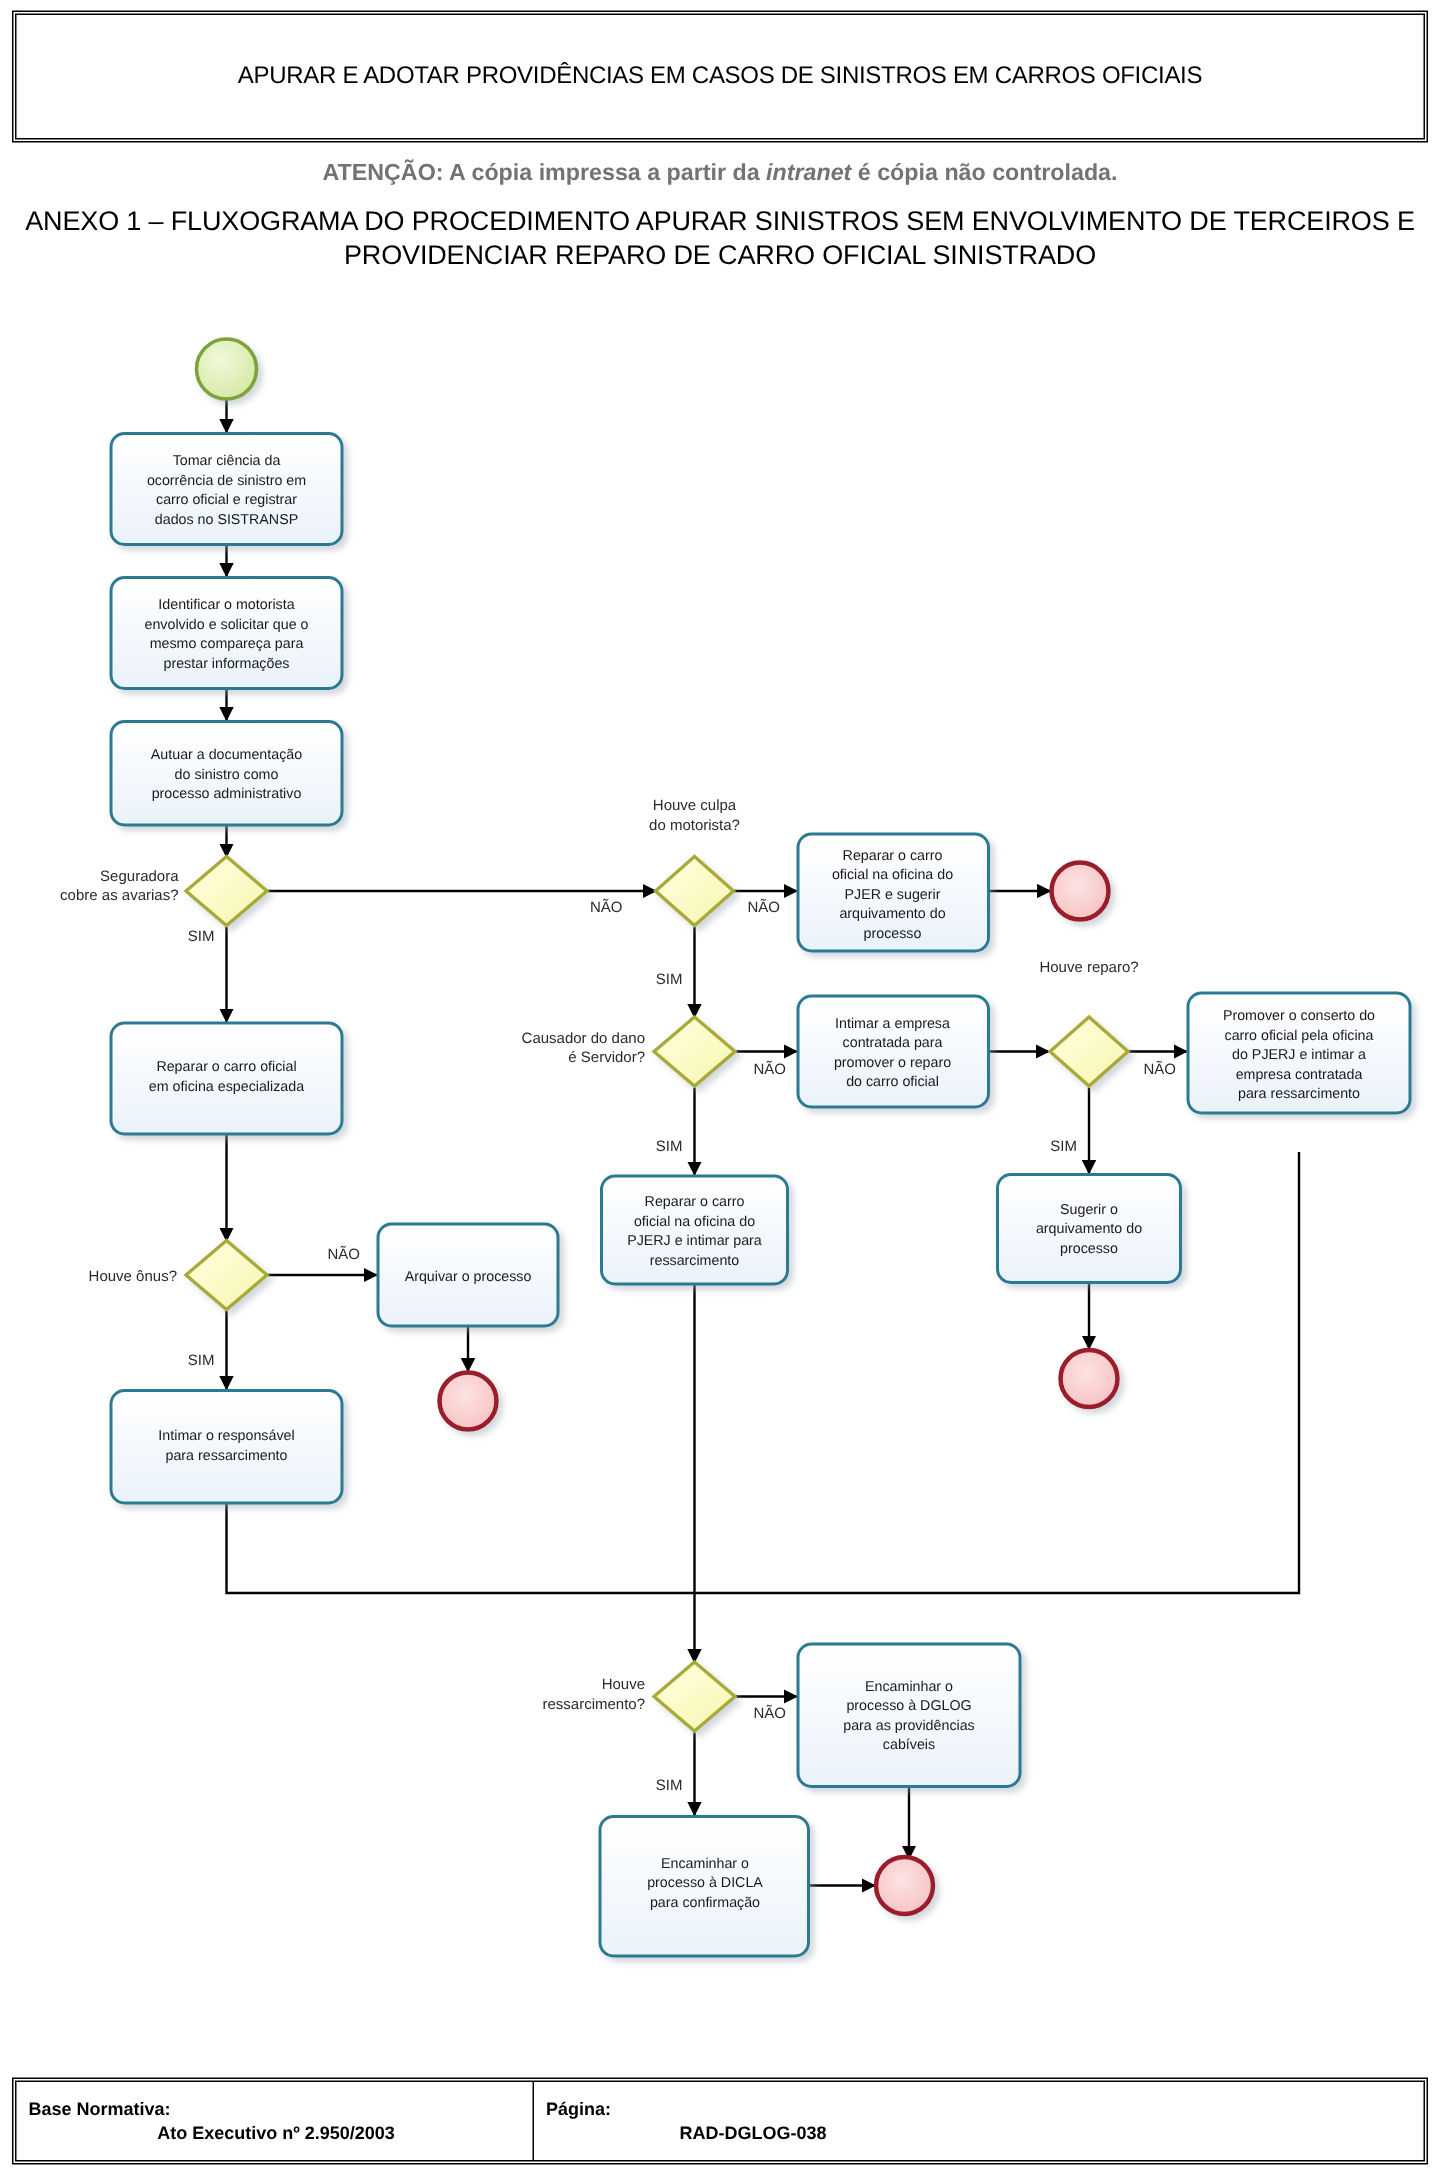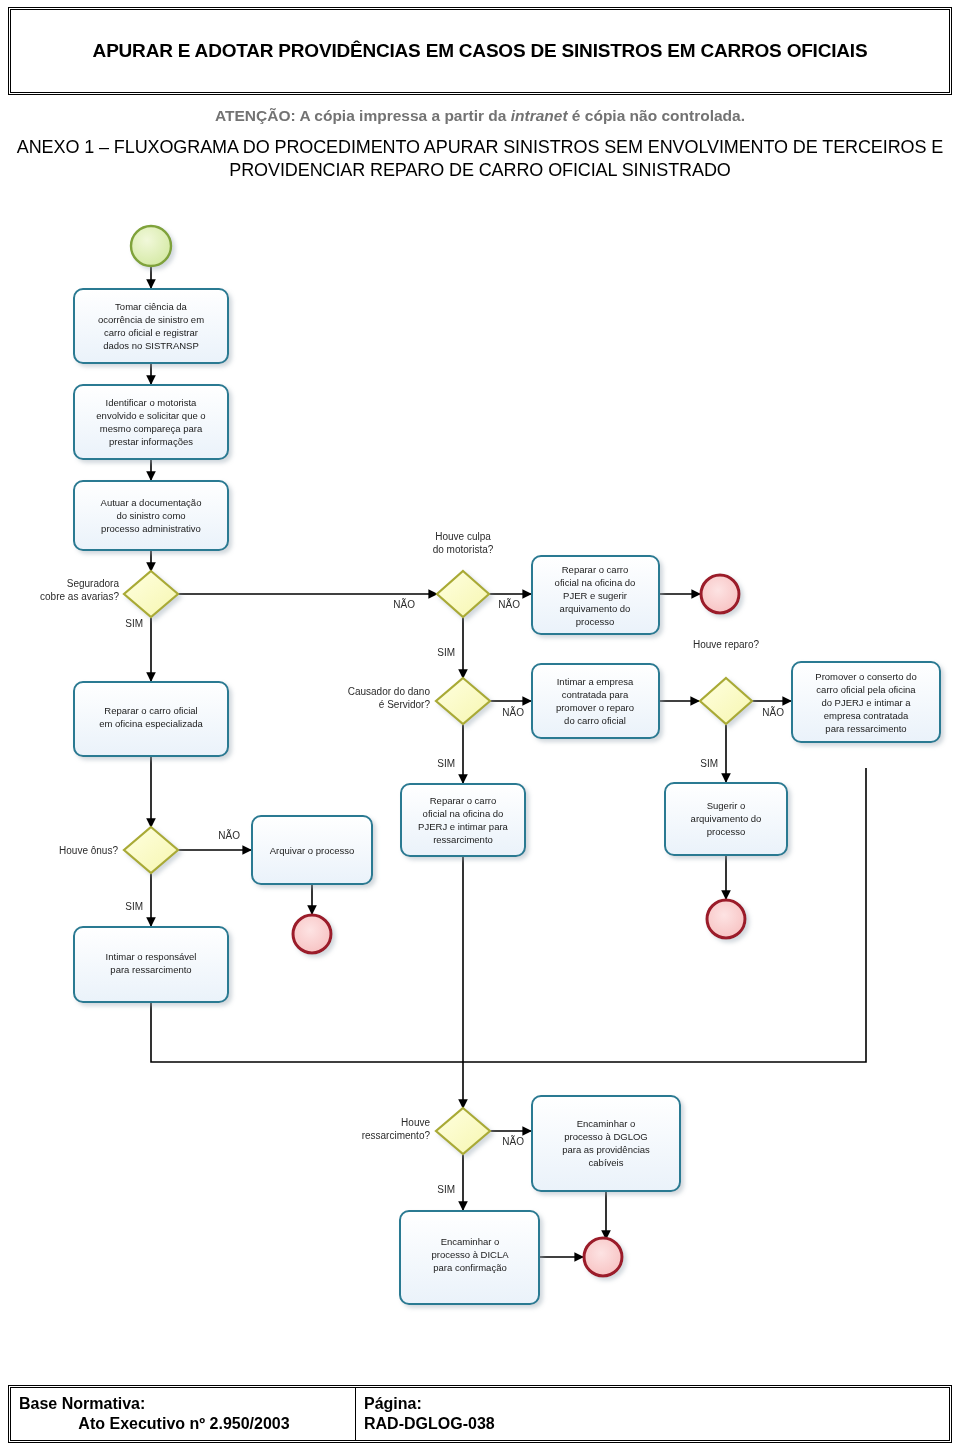--- a/index.html
+++ b/index.html
@@ -23,22 +23,22 @@
     top: 7px;
     width: 944px;
     height: 88px;
     border: 3px double #000;
     box-sizing: border-box;
     display: flex;
     align-items: center;
     justify-content: center;
   }
   .title-text {
-    font-size: 19px;
-    font-weight: bold;
+    font-size: 16px;
+    font-weight: normal;
     text-align: center;
     line-height: 1.25;
     padding: 0 26px;
     letter-spacing: -0.2px;
   }
 
   
   .warning {
     position: absolute;
     left: 0;
@@ -102,30 +102,30 @@
     box-sizing: border-box;
     display: flex;
   }
   .fcell {
     box-sizing: border-box;
     border-right: 1px solid #000;
     padding: 3px 6px 3px 8px;
     display: flex;
     flex-direction: column;
     justify-content: center;
-    font-size: 16px;
+    font-size: 12px;
     font-weight: bold;
   }
   .fcell:last-child { border-right: none; }
   .fc-base  { width: 345px; }
   .fc-code  { width: 290px; }
   .fc-rev   { width: 135px; }
   .fc-page  { width: 168px; }
   .fhead { text-align: left; }
-  .fval  { margin-top: 2px; }
+  .fval  { text-align: center; margin-top: 2px; }
   .fval-left { text-align: center; }
 </style>
 </head>
 <body>
 
 <div class="title-box">
   <div class="title-text">APURAR E ADOTAR PROVIDÊNCIAS EM CASOS DE SINISTROS EM CARROS OFICIAIS</div>
 </div>
 
 <div class="warning">

